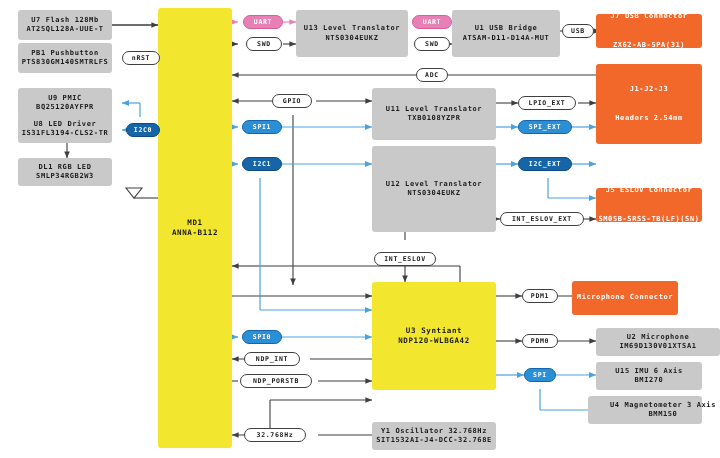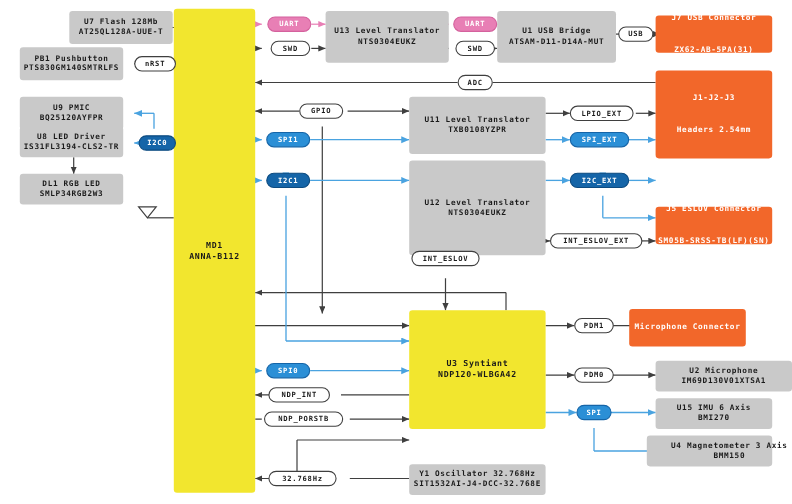--- a/index.html
+++ b/index.html
@@ -170,21 +170,21 @@
       <line x1="282" y1="337" x2="372" y2="337" marker-end="url(#adb)"></line>
 
       <line x1="524" y1="375" x2="496" y2="375" marker-end="url(#adb)" transform="rotate(180 510 375)"></line>
       <line x1="554" y1="375" x2="596" y2="375" marker-end="url(#adb)"></line>
       <line x1="540" y1="389" x2="540" y2="410"></line>
       <line x1="540" y1="410" x2="596" y2="410" marker-end="url(#adb)"></line>
       <line x1="540" y1="375" x2="540" y2="369" marker-end="url(#adb)" transform="rotate(180 540 372)"></line>
     </g>
   </svg>
 
-  <div class="box gray" style="left:18px;top:10px;width:94px;height:30px;margin-left:45px;">
+  <div class="box gray" style="left:18px;top:10px;width:94px;height:30px;">
     <span class="l1">U7 Flash 128Mb</span>
     <span class="l2">AT25QL128A-UUE-T</span>
   </div>
 
   <div class="box gray" style="left:18px;top:43px;width:94px;height:30px;">
     <span class="l1">PB1 Pushbutton</span>
     <span class="l2">PTS830GM140SMTRLFS</span>
   </div>
 
   <div class="box gray" style="left:18px;top:88px;width:94px;height:30px;">
@@ -326,21 +326,21 @@
   </div>
 
   <div class="bubble b-blue-dark" style="left:518px;top:157px;width:54px;height:14px;">
     <span>I2C_EXT</span>
   </div>
 
   <div class="bubble b-white" style="left:500px;top:212px;width:84px;height:14px;">
     <span>INT_ESLOV_EXT</span>
   </div>
 
-  <div class="bubble b-white" style="left:374px;top:228px;width:62px;height:14px;">
+  <div class="bubble b-white" style="left:374px;top:252px;width:62px;height:14px;">
     <span>INT_ESLOV</span>
   </div>
 
   <div class="bubble b-white" style="left:522px;top:289px;width:36px;height:14px;">
     <span>PDM1</span>
   </div>
 
   <div class="bubble b-white" style="left:522px;top:334px;width:36px;height:14px;">
     <span>PDM0</span>
   </div>

